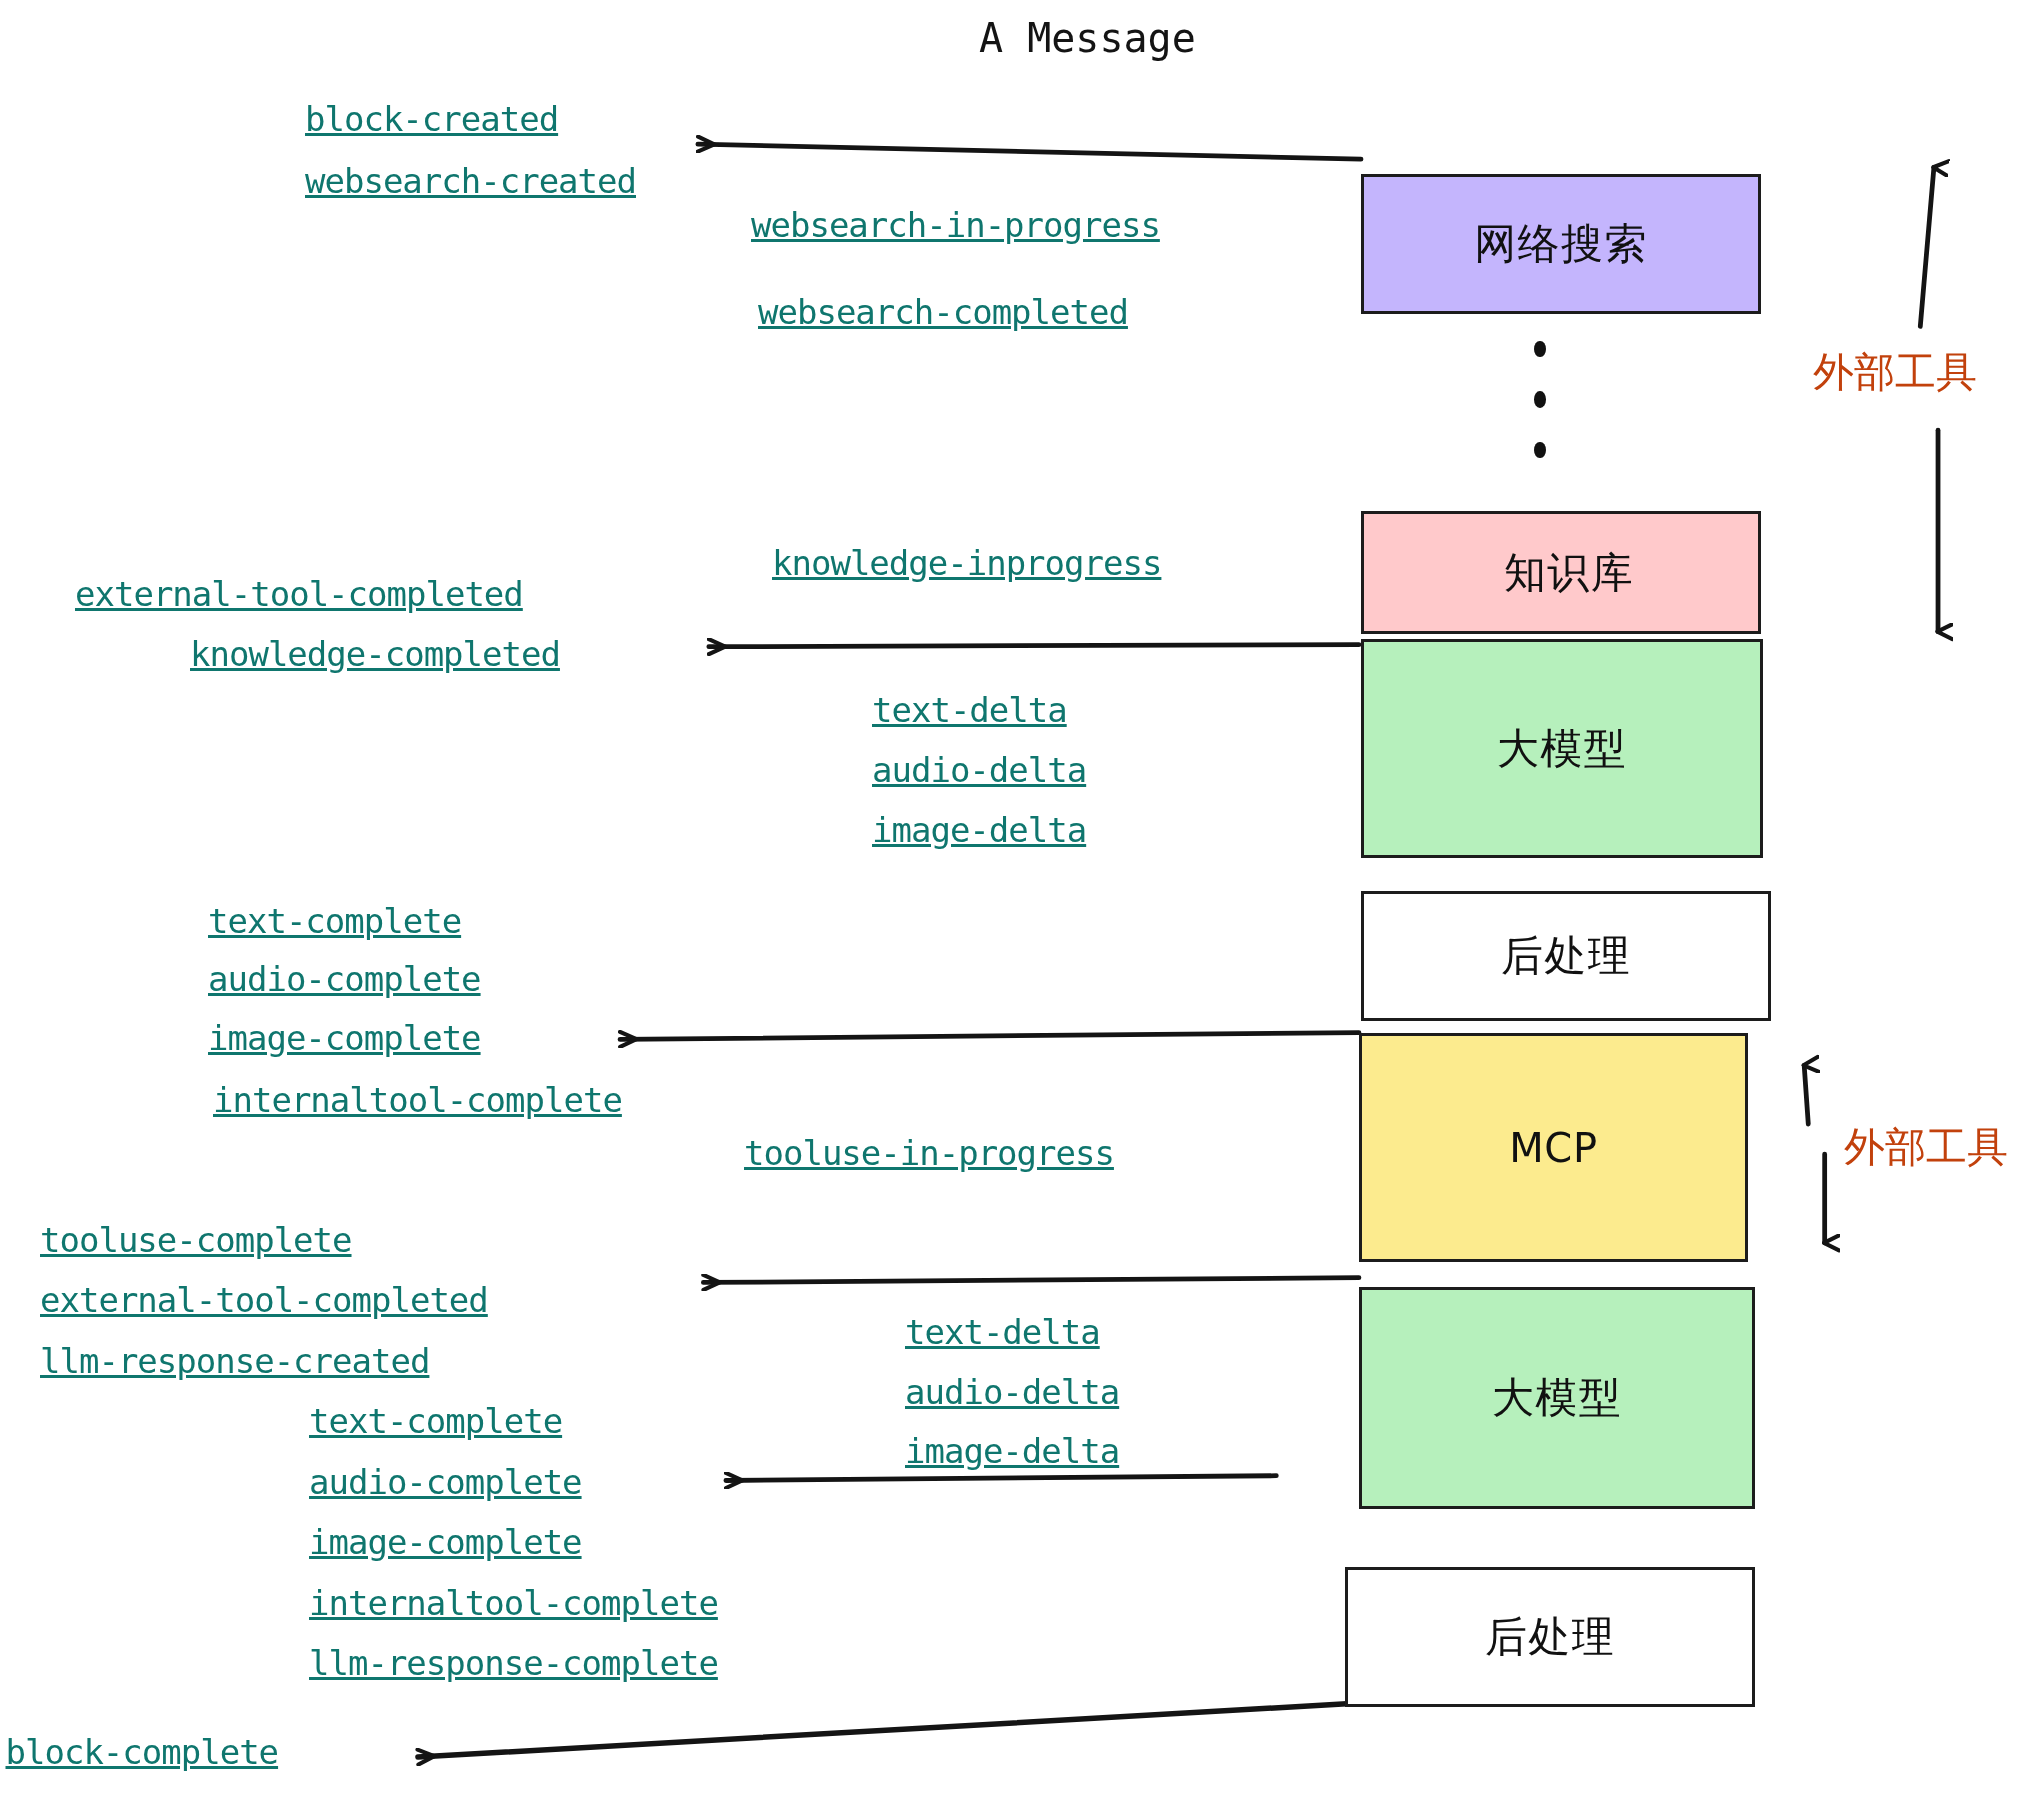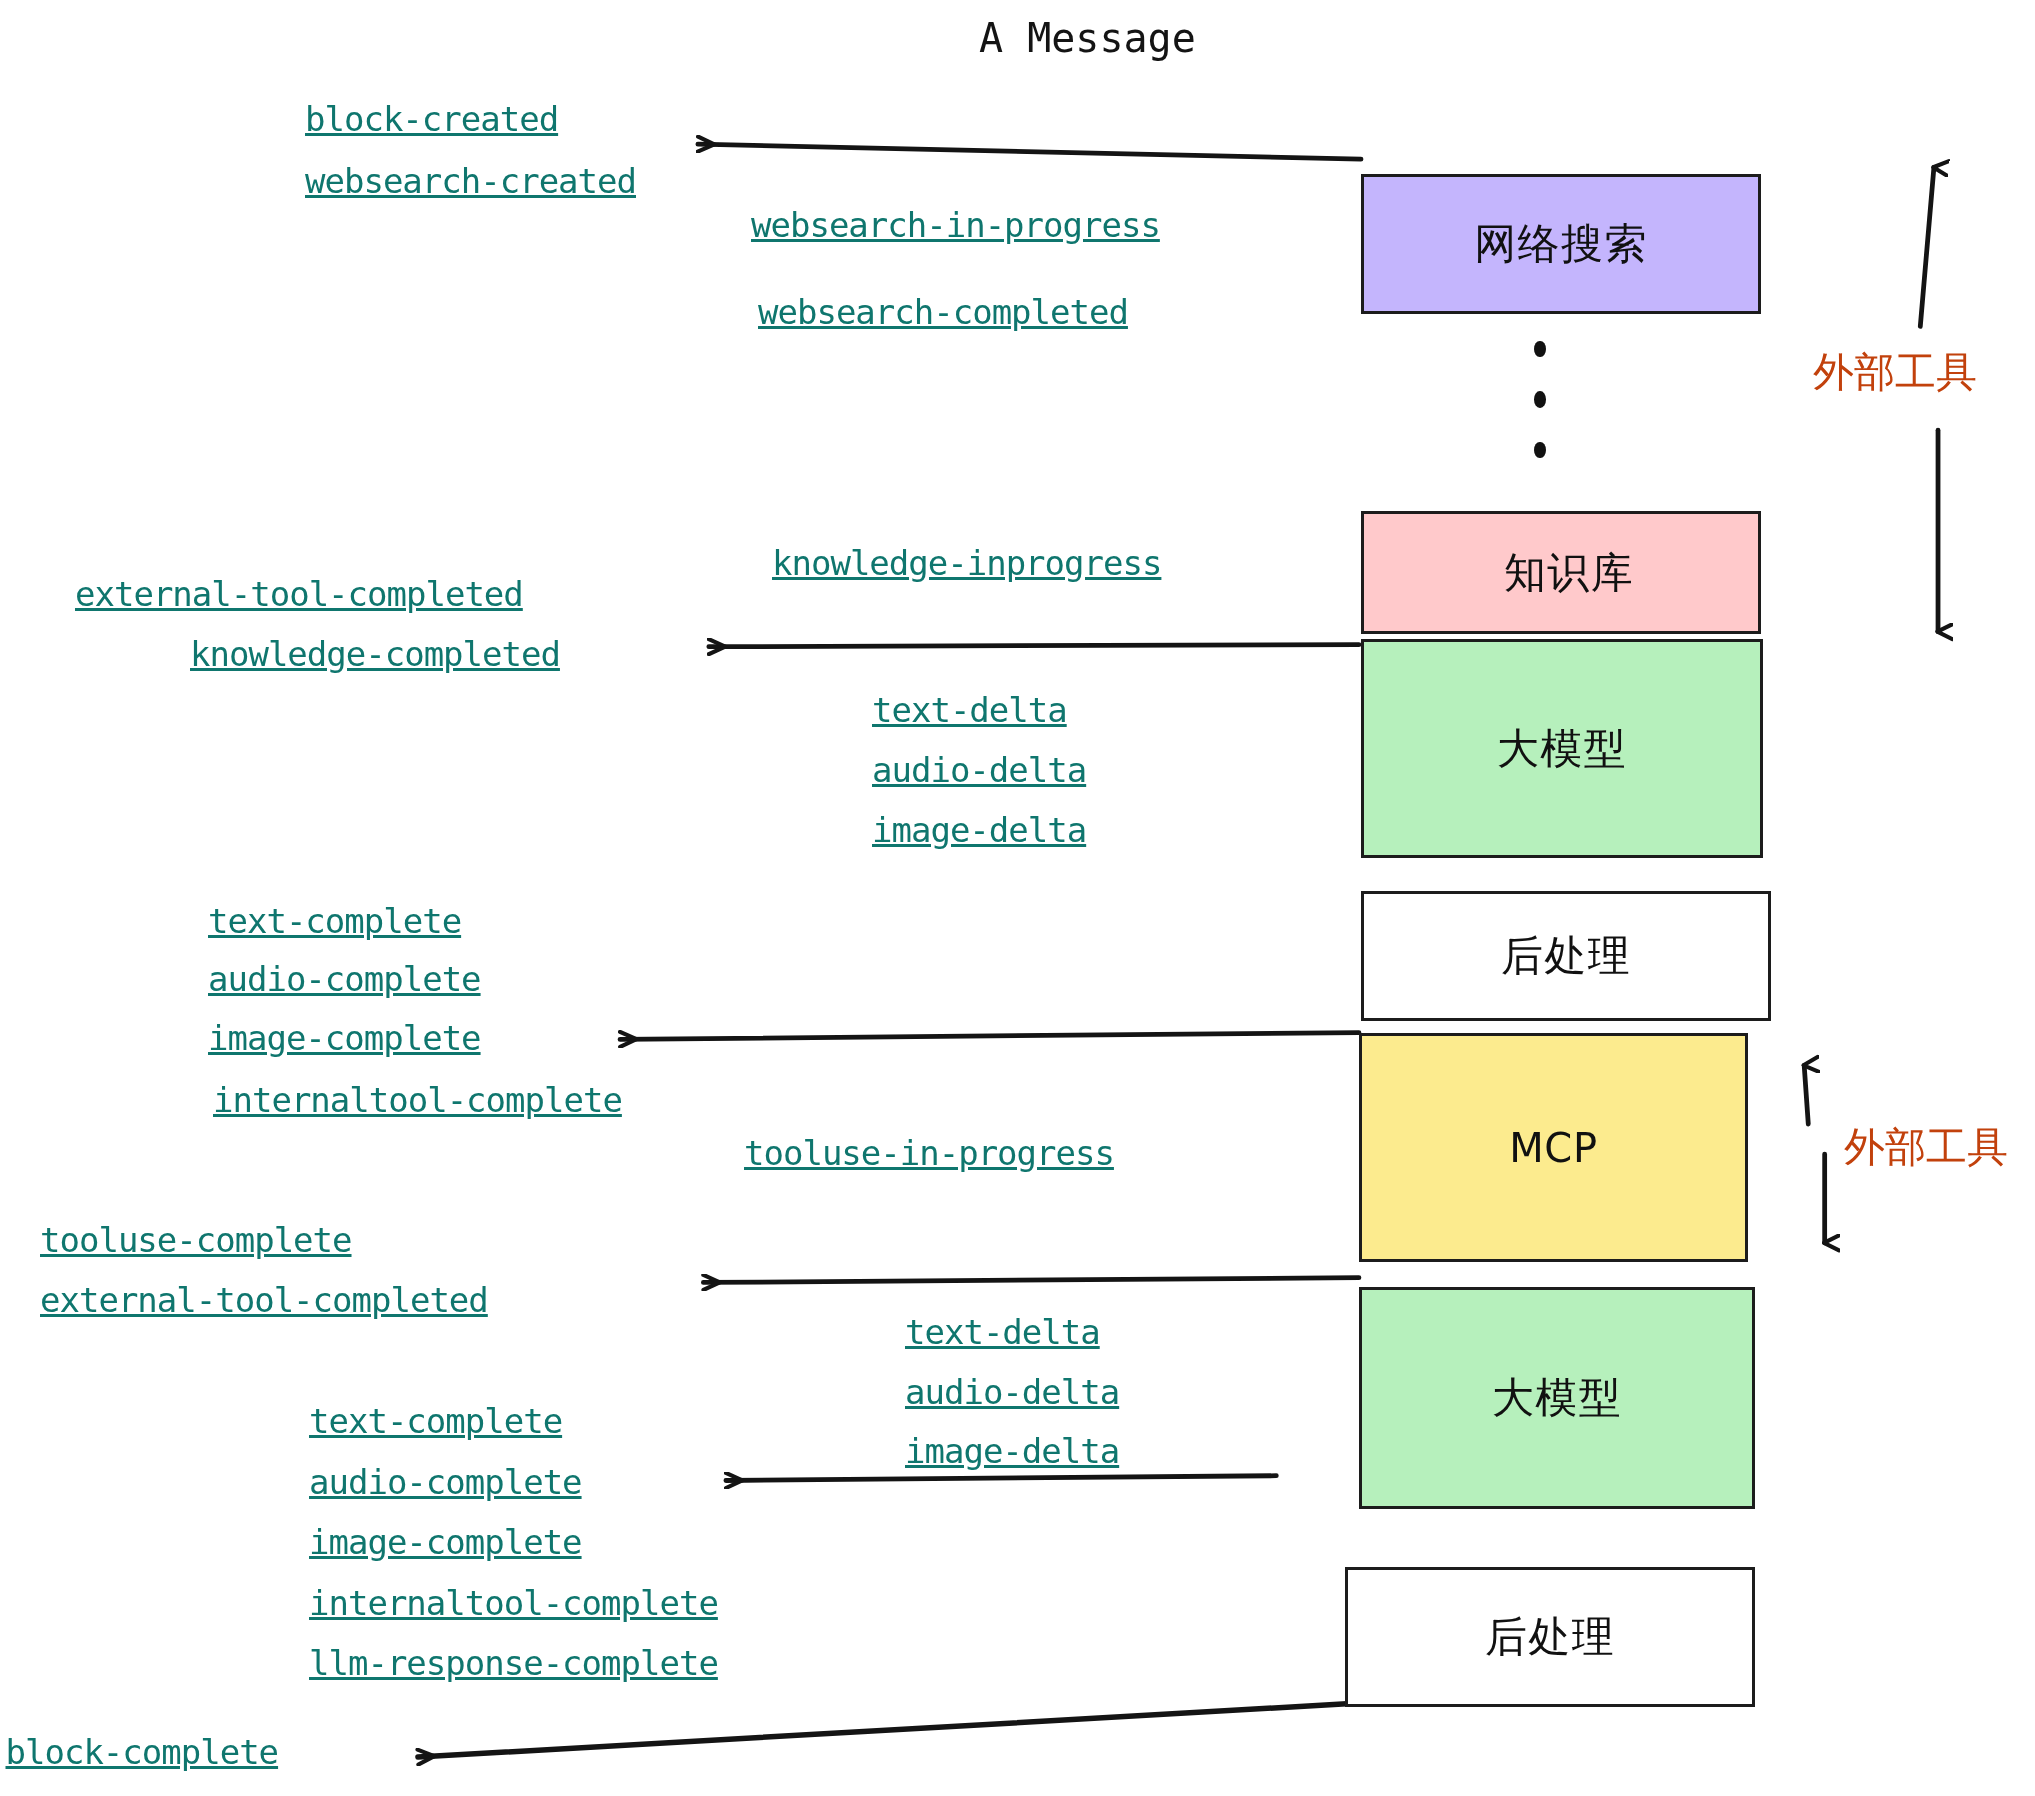--- a/index.html
+++ b/index.html
@@ -198,20 +198,21 @@
   <div class="evt" style="left:208px; top:1021px;">image-complete</div>
 
   <div class="evt" style="left:213px; top:1083px;">internaltool-complete</div>
 
   <div class="evt" style="left:744px; top:1136px;">tooluse-in-progress</div>
 
   <div class="evt" style="left:40px; top:1223px;">tooluse-complete</div>
 
   <div class="evt" style="left:40px; top:1283px;">external-tool-completed</div>
 
+  <div class="evt" style="left:40px; top:1344px;">llm-response-created</div>
 
   <div class="evt" style="left:905px; top:1315px;">text-delta</div>
 
   <div class="evt" style="left:905px; top:1375px;">audio-delta</div>
 
   <div class="evt" style="left:905px; top:1434px;">image-delta</div>
 
   <div class="evt" style="left:309px; top:1404px;">text-complete</div>
 
   <div class="evt" style="left:309px; top:1465px;">audio-complete</div>

